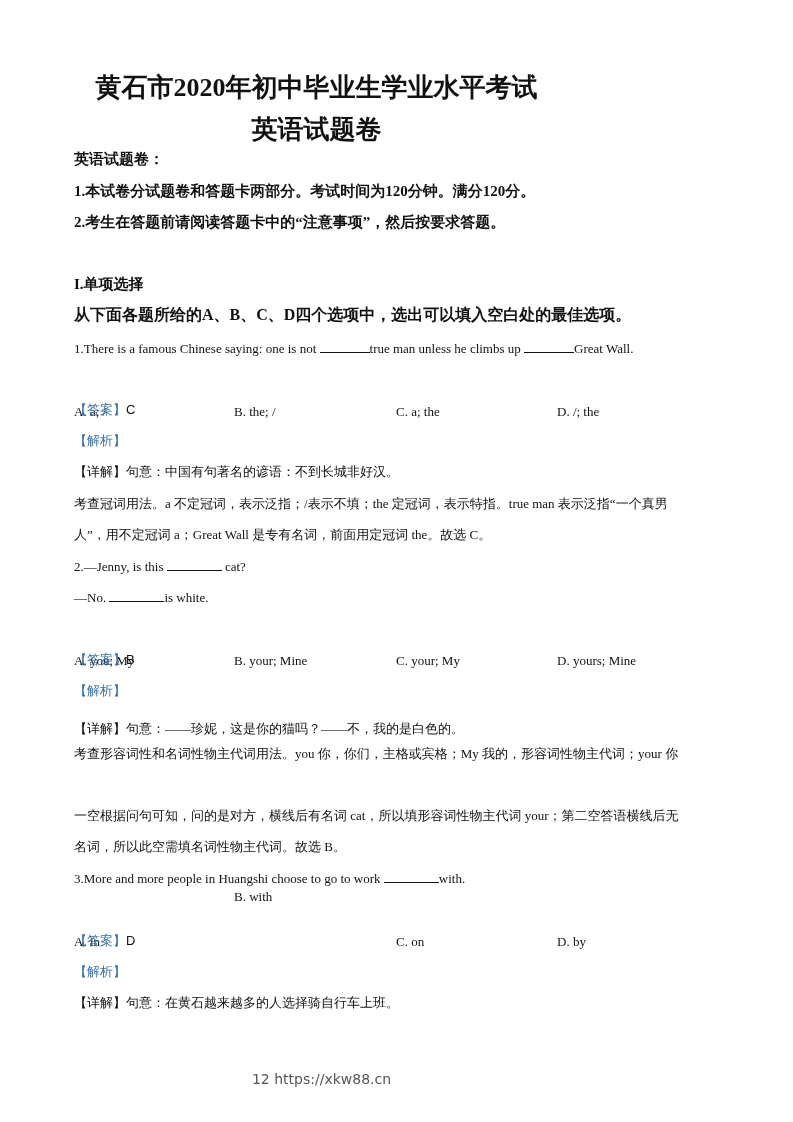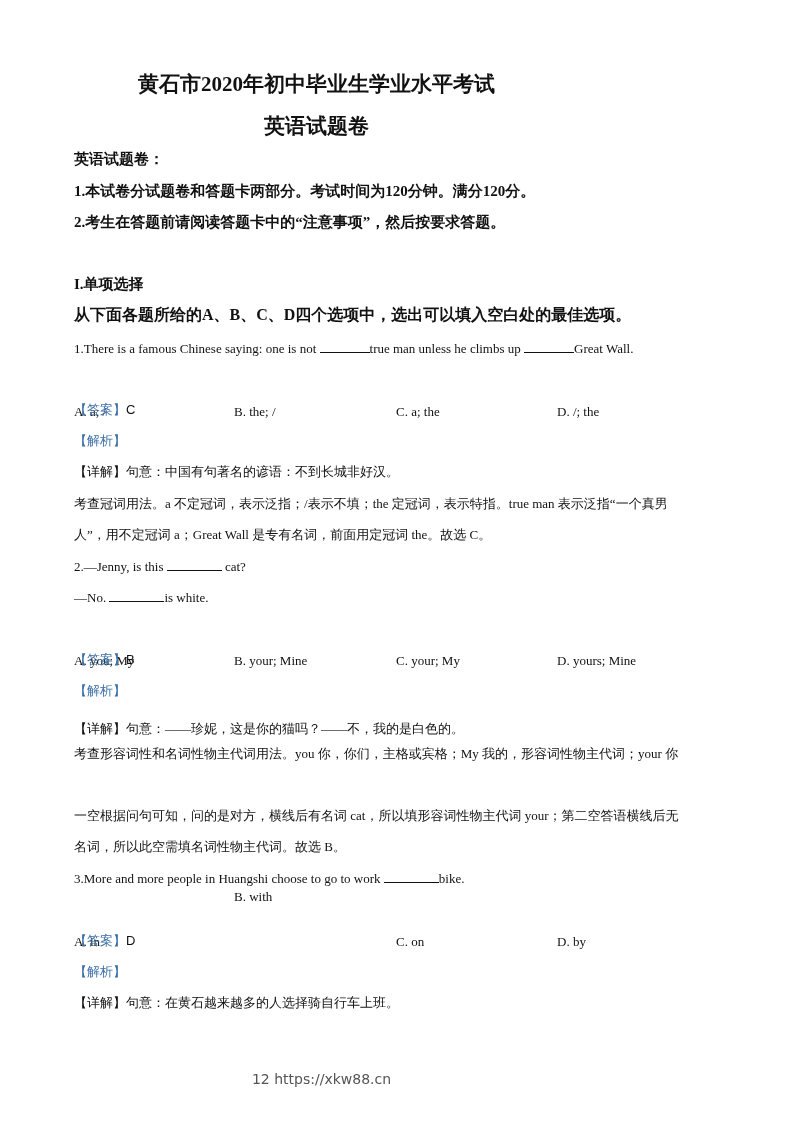--- a/index.html
+++ b/index.html
@@ -1,20 +1,20 @@
 <!DOCTYPE html>
 <html><head>
   <meta charset="utf-8">
   <style>
     html, body { margin: 0; padding: 0; background: #ffffff; }
     body { width: 793px; height: 1122px; position: relative; overflow: hidden;
       font-family: "Liberation Serif", "DejaVu Serif", serif; color: #111; }
     .page { position: absolute; left: 0; top: 0; width: 793px; height: 1122px; }
     .title { position: absolute; left: 0; width: 633px; text-align: center;
-      font-weight: bold; font-size: 21px; color: #111; }
+      font-weight: bold; font-size: 26px; color: #111; }
     .line { position: absolute; left: 74px; white-space: nowrap; font-size: 13px; }
     .bold { font-weight: bold; font-size: 15px; }
     .bold16 { font-weight: bold; font-size: 16px; }
     .tag { color: #3c6fa8; font-family: "DejaVu Sans", "Liberation Sans", sans-serif; font-size: 13px; }
     .ans { font-family: "Liberation Sans", "DejaVu Sans", sans-serif; font-size: 13px; color: #111; }
     .opt { position: absolute; white-space: nowrap; font-size: 13px; margin-top: 33px; }
     .blank { display: inline-block; border-bottom: 1px solid #111; height: 12px; vertical-align: baseline; }
     .footer { position: absolute; left: 0; width: 643px; top: 1071px; text-align: center;
       font-family: "DejaVu Sans", "Liberation Sans", sans-serif; font-size: 14px; color: #555; }
   </style>
@@ -71,21 +71,21 @@
     <span class="tag">【解析】</span>
   </div>
   <div class="line" style="top:713px;margin-top:7px;">
     <span>【详解】</span><span>句意：——珍妮，这是你的猫吗？——不，我的是白色的。</span>
   </div>
   <div class="line" style="top:745px;">考查形容词性和名词性物主代词用法。you 你，你们，主格或宾格；My 我的，形容词性物主代词；your 你</div>
   <div class="line" style="top:807px;">一空根据问句可知，问的是对方，横线后有名词 cat，所以填形容词性物主代词 your；第二空答语横线后无</div>
   <div class="line" style="top:838px;">名词，所以此空需填名词性物主代词。故选 B。</div>
 
   <div class="line" style="top:870px;">
-    <span>3.More and more people in Huangshi choose to go to work </span><span class="blank" style="width:55px;"></span><span>bike.</span>
+    <span>3.More and more people in Huangshi choose to go to work </span><span class="blank" style="width:55px;"></span><span>with.</span>
   </div>
   <div class="opt" style="left:74px;top:901px;">A.   in</div>
   <div class="opt" style="left:234px;top:856px;">B.   with</div>
   <div class="opt" style="left:396px;top:901px;">C.   on</div>
   <div class="opt" style="left:557px;top:901px;">D.   by</div>
 
   <div class="line" style="top:932px;">
     <span class="tag">【答案】</span><span class="ans">D</span>
   </div>
   <div class="line" style="top:963px;">

